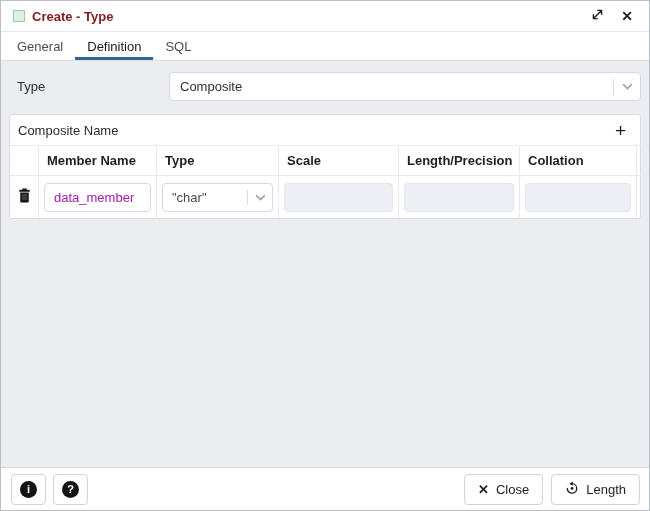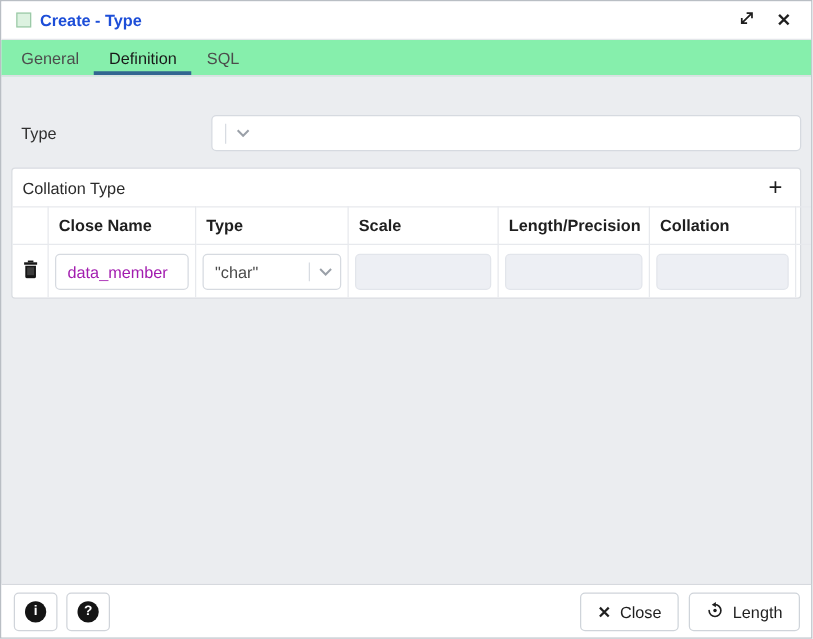--- a/index.html
+++ b/index.html
@@ -16,36 +16,36 @@
   *{box-sizing:border-box;margin:0;padding:0;}
   body{font-family:"Liberation Sans",sans-serif;background:#fff;}
   .dialog{width:650px;height:511px;border:1px solid #b9bec4;background:var(--content-bg);
     display:flex;flex-direction:column;overflow:hidden;}
 
   
   .titlebar{height:31px;background:#fff;border-bottom:1px solid #e4e6ea;display:flex;
     align-items:center;padding:0 12px;flex:0 0 auto;}
   .title-icon{width:12px;height:12px;background:var(--icon-green-fill);
     border:1px solid var(--icon-green-border);margin-right:7px;flex:0 0 auto;}
-  .window-title{font-size:13px;font-weight:bold;color:#1d4ed8;}
+  .window-title{font-size:13px;font-weight:bold;color:#7f1d1d;}
   .titlebar .spacer{flex:1;}
   .win-btn{background:none;border:none;cursor:pointer;display:flex;align-items:center;
     justify-content:center;width:20px;height:20px;padding:0;}
   .win-close{font-size:14px;font-weight:bold;color:#1f1f1f;line-height:1;margin-left:10px;}
 
   
-  .tabbar{height:29px;background:#86efac;border-bottom:1px solid #dcdfe3;display:flex;
+  .tabbar{height:29px;background:#ffffff;border-bottom:1px solid #dcdfe3;display:flex;
     padding:0 4px;flex:0 0 auto;}
   .tab{display:flex;align-items:center;padding:3px 12px 0 12px;font-size:13px;color:#4c4c4c;
     border:none;background:none;cursor:pointer;border-bottom:3px solid transparent;
     font-family:inherit;}
   .tab.active{color:#191919;border-bottom-color:var(--accent);}
 
   
-  .content{flex:1;padding:11px 8px 4px 8px;overflow:hidden;margin-top:20px;}
+  .content{flex:1;padding:11px 8px 4px 8px;overflow:hidden;}
   .type-row{display:flex;align-items:center;margin-bottom:13px;}
   .type-label{flex:0 0 160px;padding-left:8px;font-size:13px;color:#303030;}
   .combo{flex:1;height:29px;background:#fff;border:1px solid var(--input-border);
     border-radius:4px;display:flex;align-items:center;padding-left:10px;font-size:13px;
     color:#303030;cursor:pointer;}
   .combo .combo-text{flex:1;white-space:nowrap;overflow:hidden;}
   .combo .divider{width:1px;height:16px;background:#d8dce2;flex:0 0 auto;}
   .combo .chev{width:26px;display:flex;align-items:center;justify-content:center;flex:0 0 auto;}
 
   
@@ -123,41 +123,42 @@
     <button class="tab">
       <span>SQL</span>
     </button>
   </div>
 
   <div class="content">
 
     <div class="type-row">
       <span class="type-label">Type</span>
       <div class="combo">
+        <span class="combo-text">Composite</span>
         <span class="divider"></span>
         <span class="chev">
           <svg width="11" height="7" viewBox="0 0 12 8">
             <path d="M1 1.4 L6 6.4 L11 1.4" stroke="#9aa0a8" stroke-width="1.8" fill="none"></path>
           </svg>
         </span>
       </div>
     </div>
 
     <div class="panel">
       <div class="panel-header">
-        <span class="section-title">Collation Type</span>
+        <span class="section-title">Composite Name</span>
         <button class="add-btn">
           <span>+</span>
         </button>
       </div>
 
       <div class="tbl">
 
         <div class="th cell-icon"></div>
-        <div class="th">Close Name</div>
+        <div class="th">Member Name</div>
         <div class="th">Type</div>
         <div class="th">Scale</div>
         <div class="th">Length/Precision</div>
         <div class="th">Collation</div>
         <div class="th gutter"></div>
 
         <div class="td cell-icon">
           <button class="trash-btn">
             <span>
               <svg width="13" height="15" viewBox="0 0 14 16">

